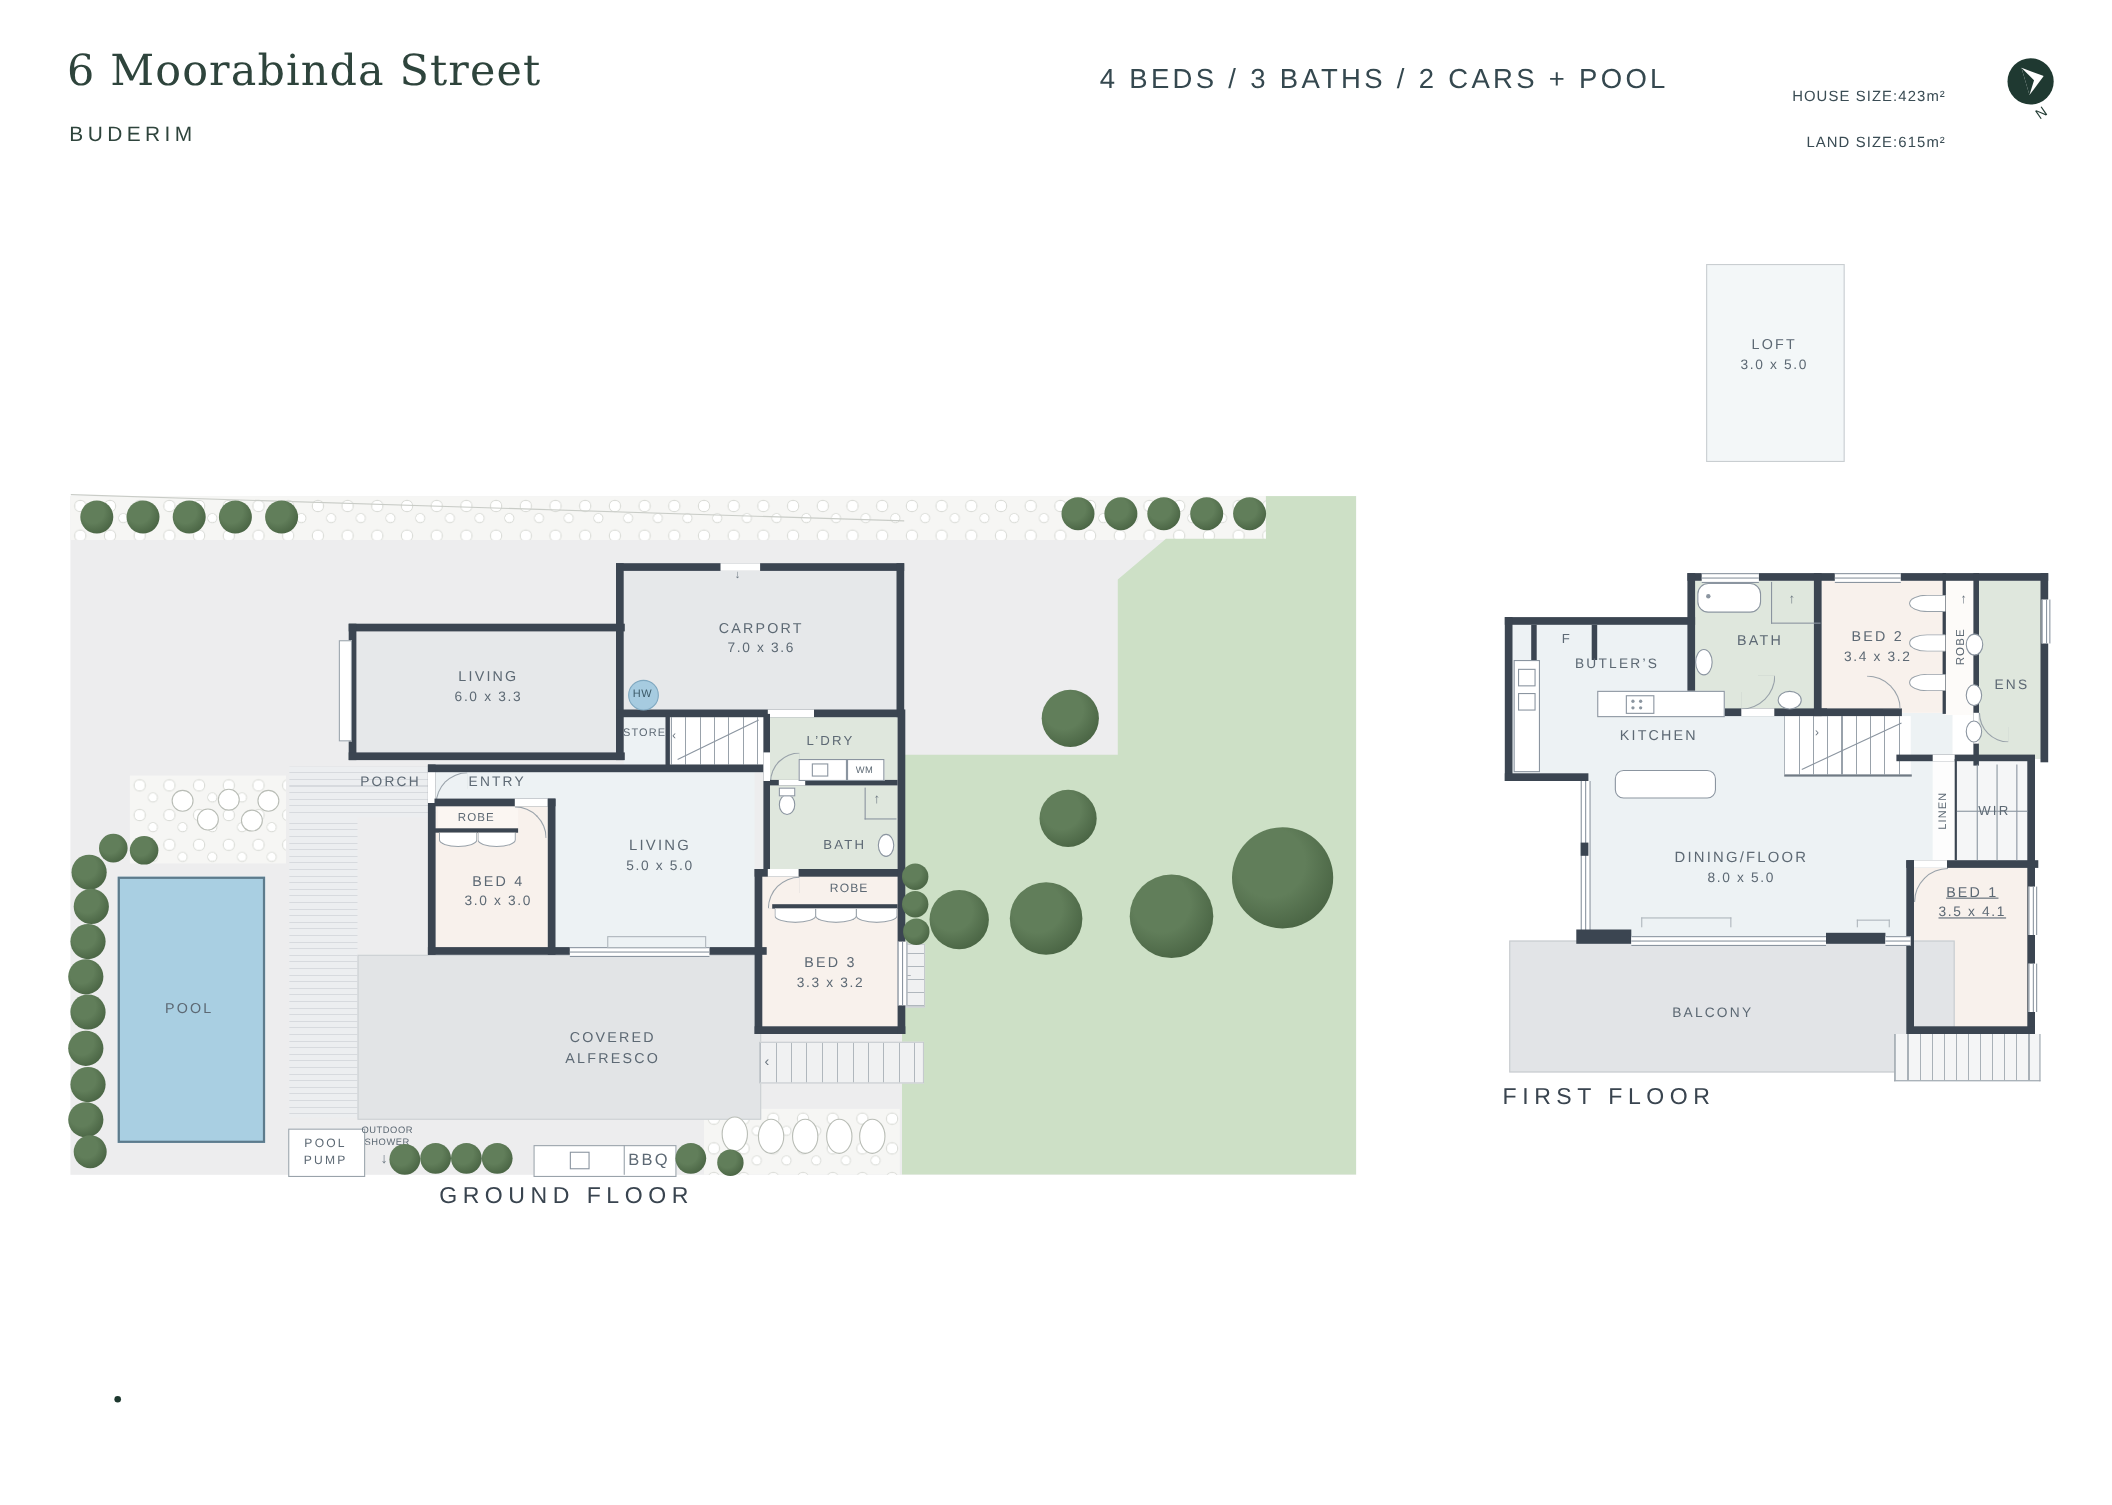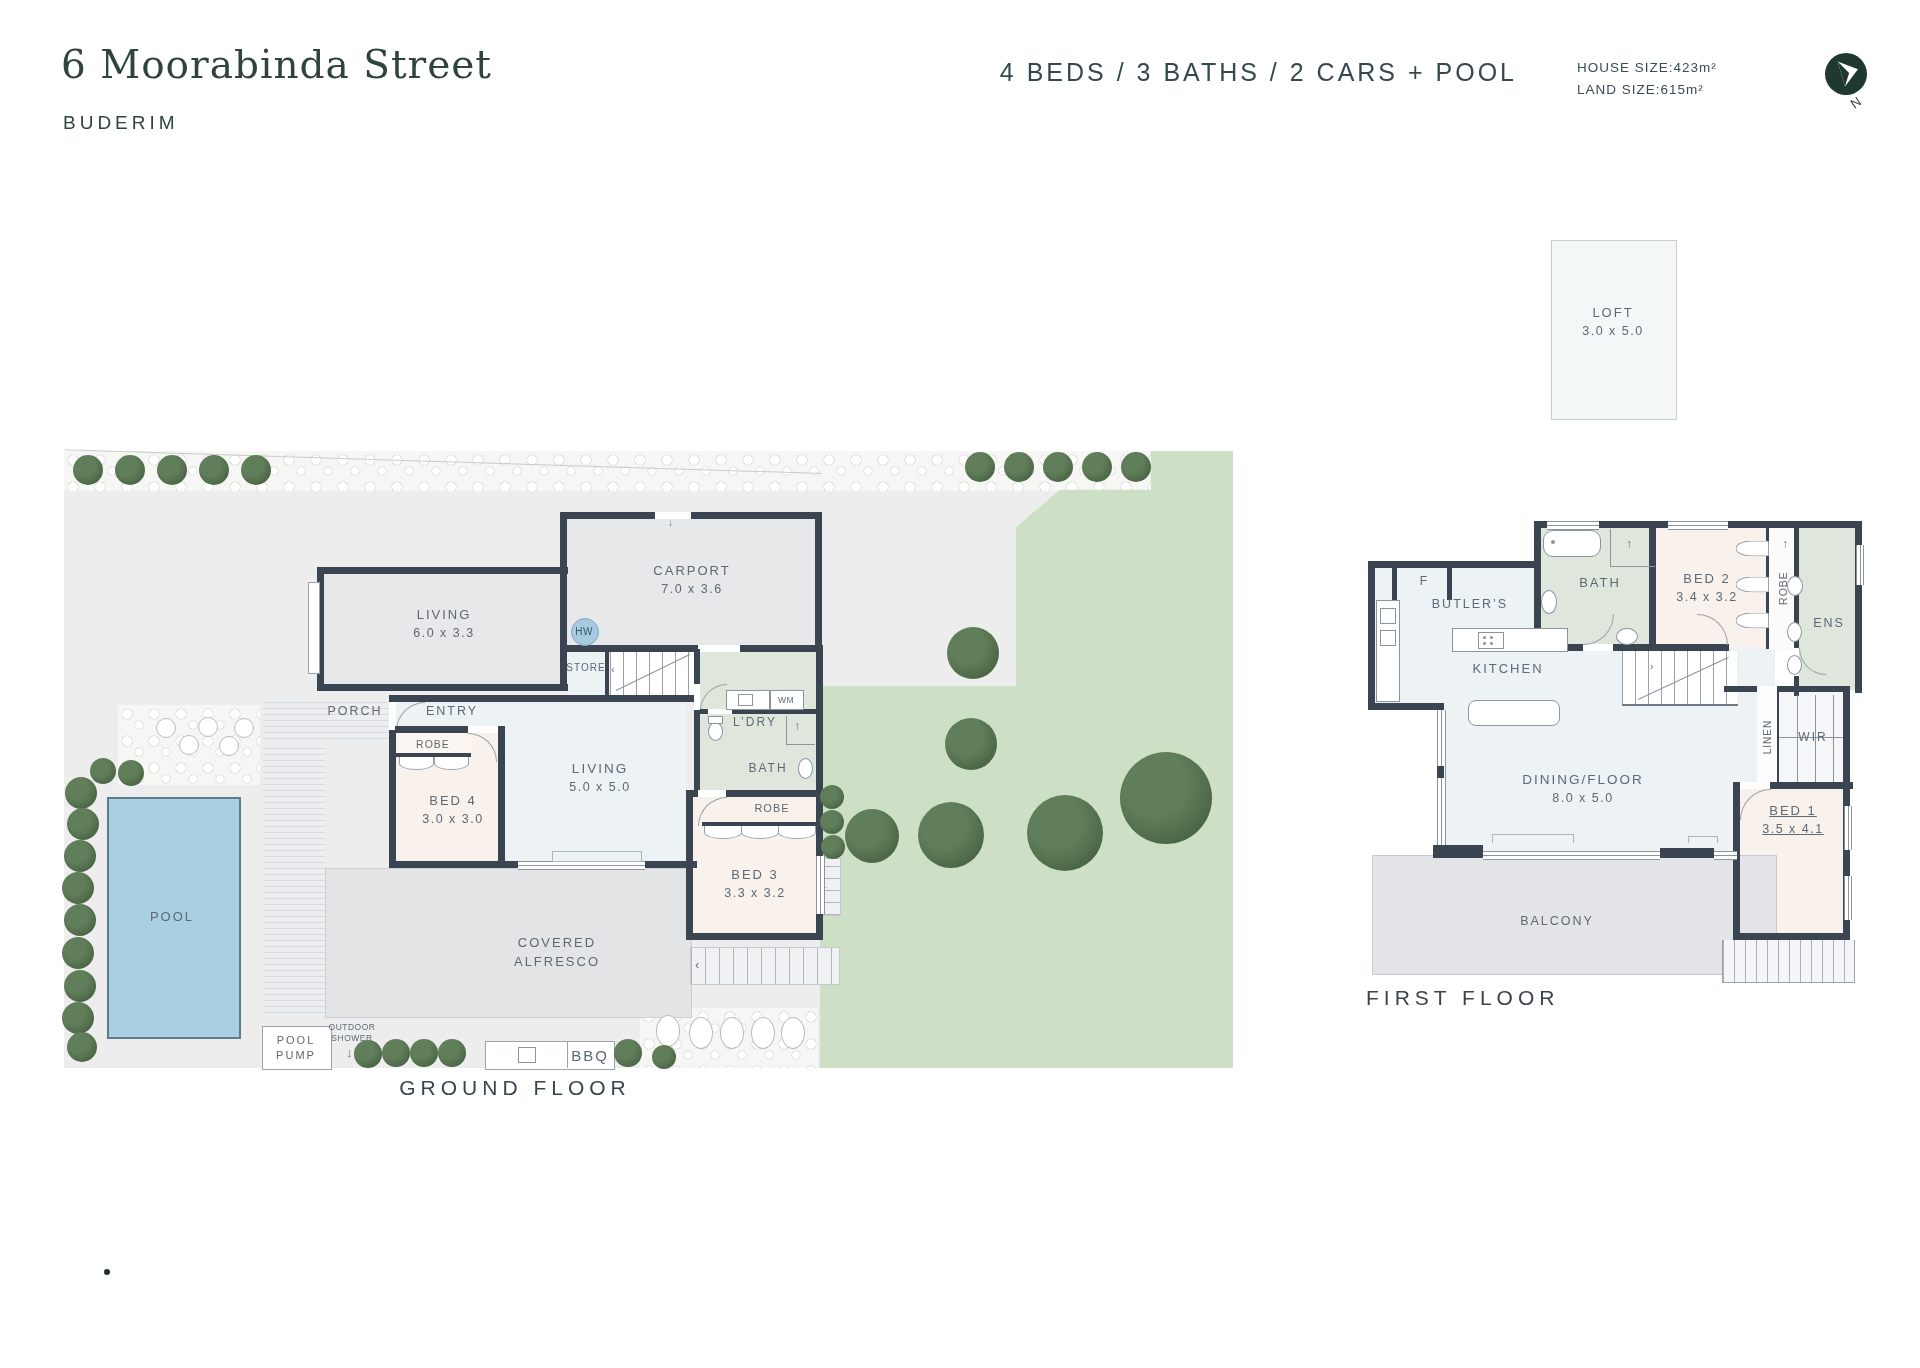--- a/index.html
+++ b/index.html
@@ -4,21 +4,21 @@
 <style>
   html,body{margin:0;padding:0;background:#ffffff;}
   #canvas{position:relative;width:1920px;height:1368px;background:#ffffff;overflow:hidden;
           font-family:"Liberation Sans",sans-serif;color:#5d6974;}
   .abs{position:absolute;}
   
   .address{position:absolute;font-family:"DejaVu Serif",serif;font-size:39px;color:#2e443c;letter-spacing:1px;}
   .suburb{position:absolute;font-size:19px;letter-spacing:4px;color:#2e443c;}
   .summary{position:absolute;font-size:25px;letter-spacing:3px;color:#35484f;}
   .sizes{position:absolute;width:192px;font-size:13.5px;letter-spacing:1px;color:#3a4c54;}
-  .sizes .row{display:flex;justify-content:flex-start;height:22px;}
+  .sizes .row{display:flex;justify-content:flex-end;height:22px;margin-top:20px;}
   
   .wall{position:absolute;background:#3b4551;}
   .thin{position:absolute;background:#3b4551;}
   .floor{position:absolute;}
   .f-gray{background:#e6e8ea;}
   .f-cool{background:#edf2f4;}
   .f-warm{background:#f8f1ec;}
   .f-sage{background:#dfe7dd;}
   .lbl{position:absolute;transform:translate(-50%,-50%);text-align:center;white-space:nowrap;
        font-size:13px;letter-spacing:2px;color:#5d6974;line-height:19px;}
@@ -196,21 +196,21 @@
 
   <div class="lbl" style="left:444px;top:624px;">
     <div>LIVING</div>
       <div class="dims">6.0 x 3.3</div>
     </div>
   <div class="lbl" style="left:692px;top:580px;">
     <div>CARPORT</div>
       <div class="dims">7.0 x 3.6</div>
     </div>
   <div class="lbl sm" style="left:586px;top:667px;font-size:10px;">STORE</div>
-  <div class="lbl" style="left:755px;top:674px;font-size:12px;margin-top:48px;">L’DRY</div>
+  <div class="lbl" style="left:755px;top:674px;font-size:12px;">L’DRY</div>
   <div class="lbl" style="left:768px;top:768px;font-size:12px;">BATH</div>
   <div class="lbl" style="left:452px;top:711px;font-size:12.5px;">ENTRY</div>
   <div class="lbl" style="left:355px;top:711px;font-size:12.5px;color:#5d6974;">PORCH</div>
   <div class="lbl sm" style="left:433px;top:744px;">ROBE</div>
   <div class="lbl" style="left:453px;top:810px;">
     <div>BED 4</div>
       <div class="dims">3.0 x 3.0</div>
     </div>
   <div class="lbl" style="left:600px;top:778px;font-size:13.5px;">
     <div>LIVING</div>

